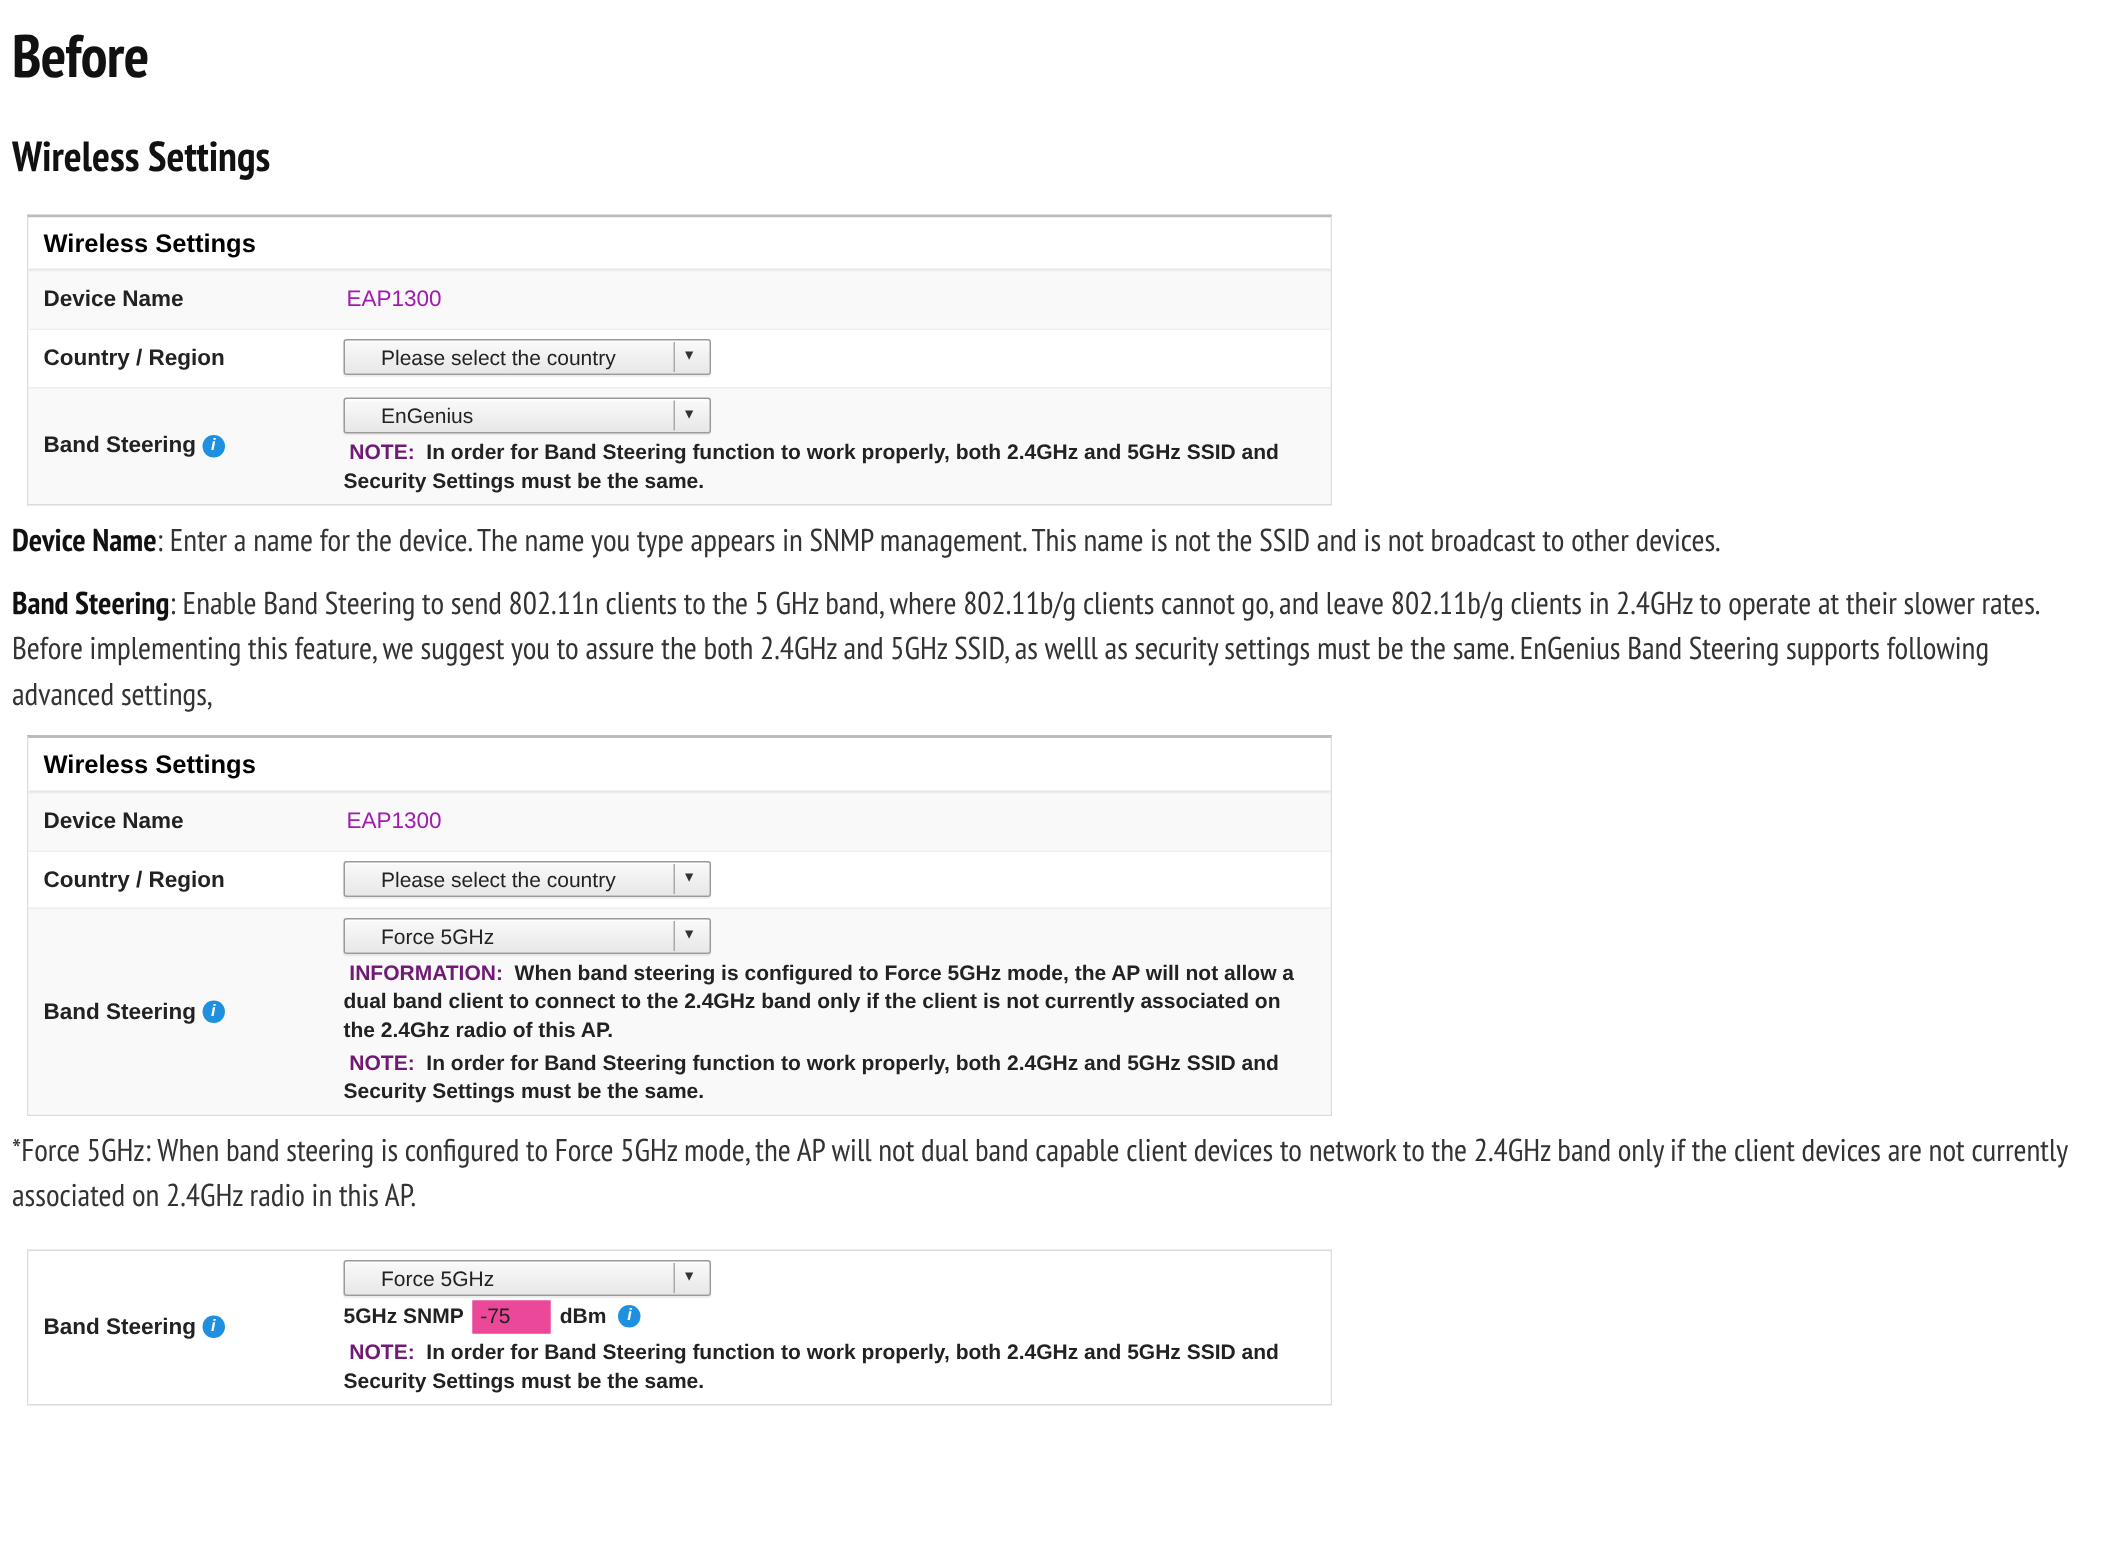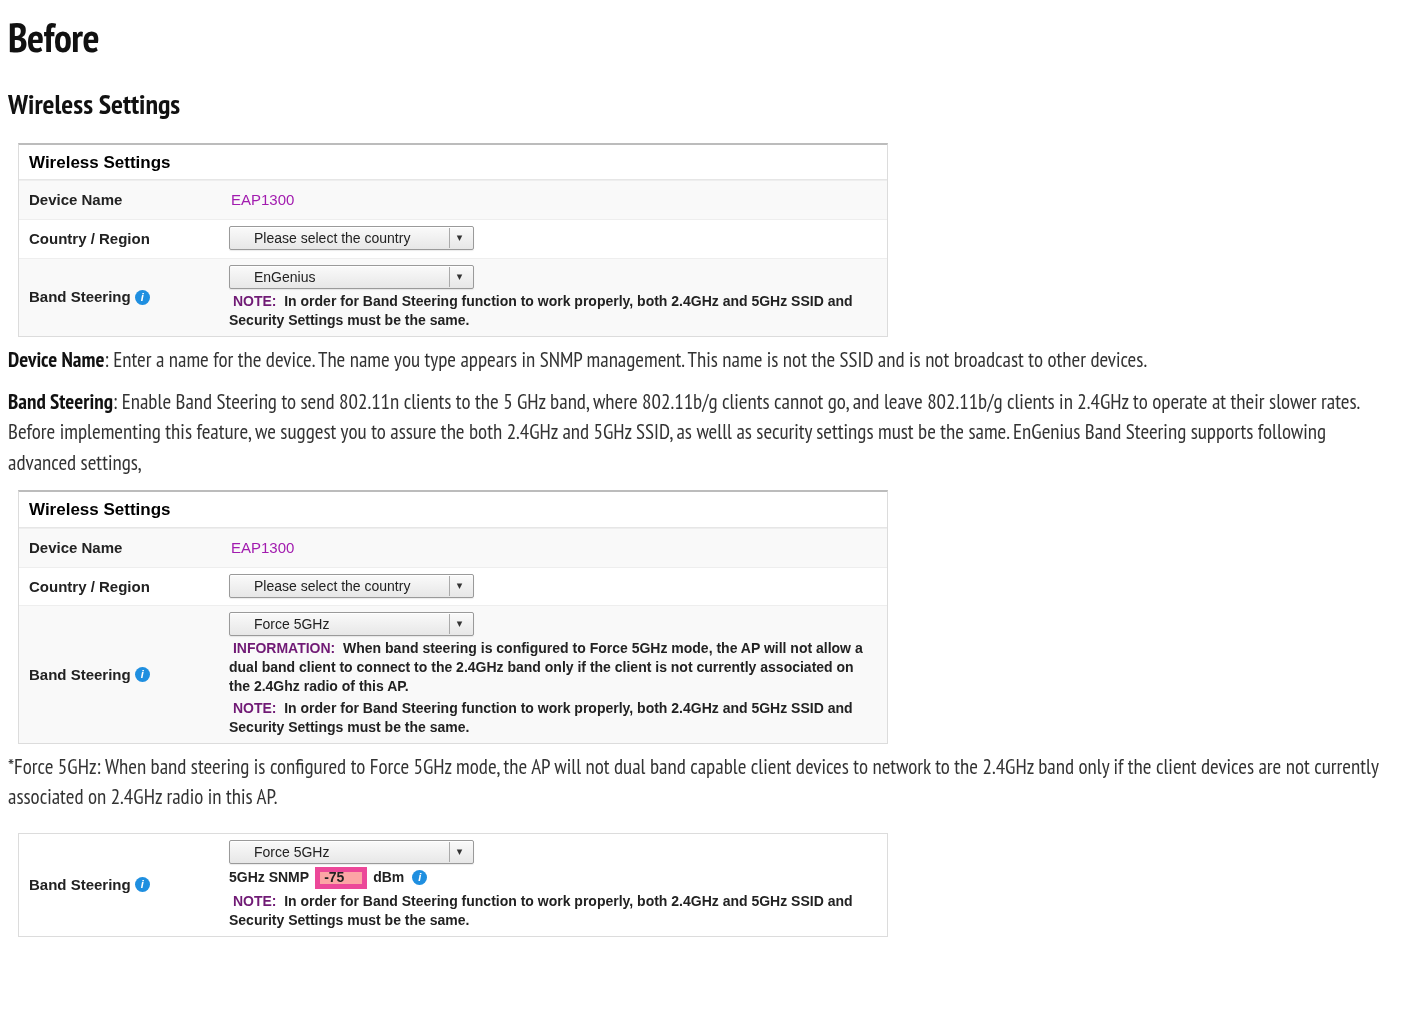--- a/index.html
+++ b/index.html
@@ -92,27 +92,27 @@
   }
   .combo .chev {
     width: 20px; height: 20px;
     border-left: 1px solid #aaa;
     display: flex; align-items: center; justify-content: center;
     font-size: 11px; color: #333;
   }
   .txtbox {
     display: inline-flex;
     align-items: center;
-    background: #fca5a5;
-    border: 5px solid #ec4899;
+    background: #ec4899;
+    border: 1px solid #ec4899;
     height: 22px;
     width: 52px;
     padding: 0 4px;
     font-size: 14px;
-    font-weight: 700;
+    font-weight: 400;
   }
   .note-red { color: #701a75; font-weight: 700; }
   .info-icon {
     display: inline-flex;
     align-items: center; justify-content: center;
     width: 15px; height: 15px;
     border-radius: 50%;
     background: #1f8fe0;
     color: #fff;
     font-size: 11px;

